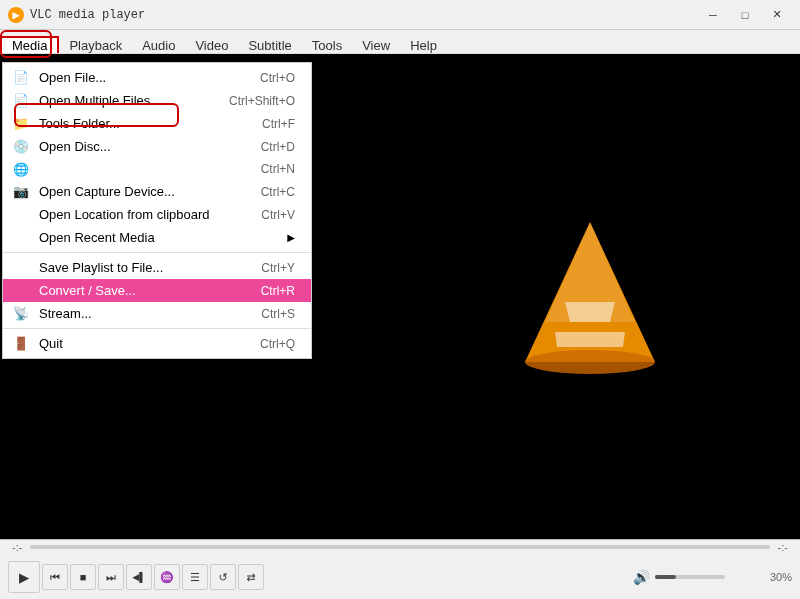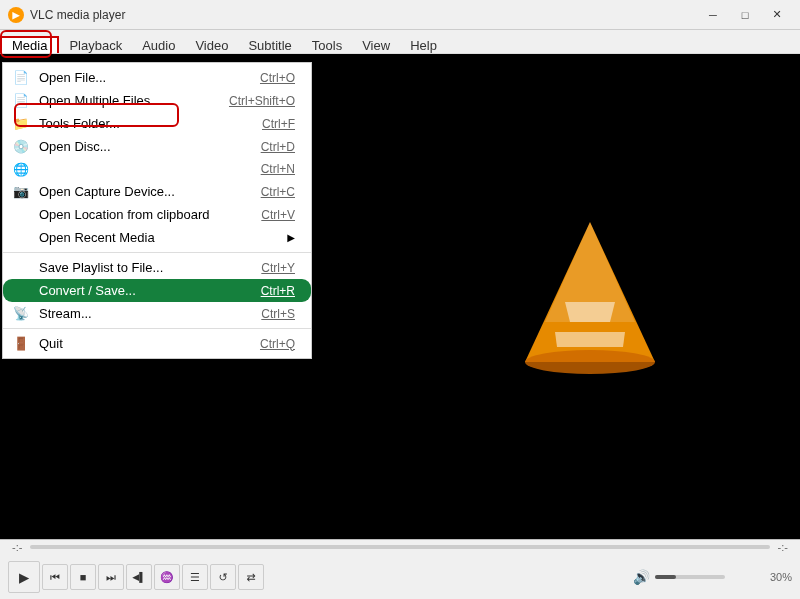--- a/index.html
+++ b/index.html
@@ -34,20 +34,21 @@
       align-items: center;
       justify-content: center;
       font-size: 9px;
       font-weight: bold;
       color: #fff;
     }
     .titlebar-title {
       font-size: 12px;
       color: #333;
       flex: 1;
+      font-family: Liberation Mono, monospace;
     }
     .titlebar-controls {
       display: flex;
       gap: 2px;
     }
     .titlebar-btn {
       width: 30px;
       height: 20px;
       background: none;
       border: none;
@@ -101,30 +102,28 @@
     .menu-item {
       display: flex;
       align-items: center;
       padding: 4px 16px 4px 36px;
       cursor: pointer;
       color: #000;
       position: relative;
       min-height: 22px;
     }
     .menu-item.highlighted {
-      background: #15803d;
+      background: #ec4899;
       color: #fff;
-      border-radius: 9px;
     }
     .menu-item .shortcut {
       margin-left: auto;
       color: #666;
       font-size: 12px;
       padding-left: 20px;
-      text-decoration: underline;
     }
     .menu-item.highlighted .shortcut { color: #fff; }
     .menu-item .arrow {
       margin-left: auto;
       font-size: 10px;
     }
     .menu-separator {
       height: 1px;
       background: #ddd;
       margin: 3px 0;

